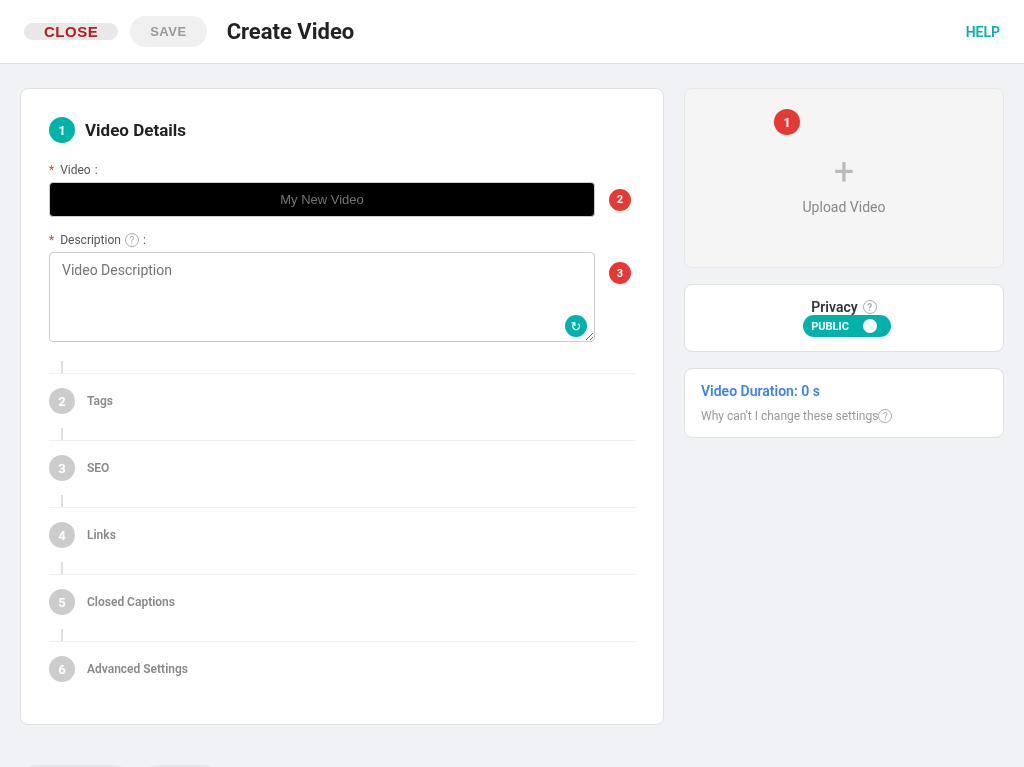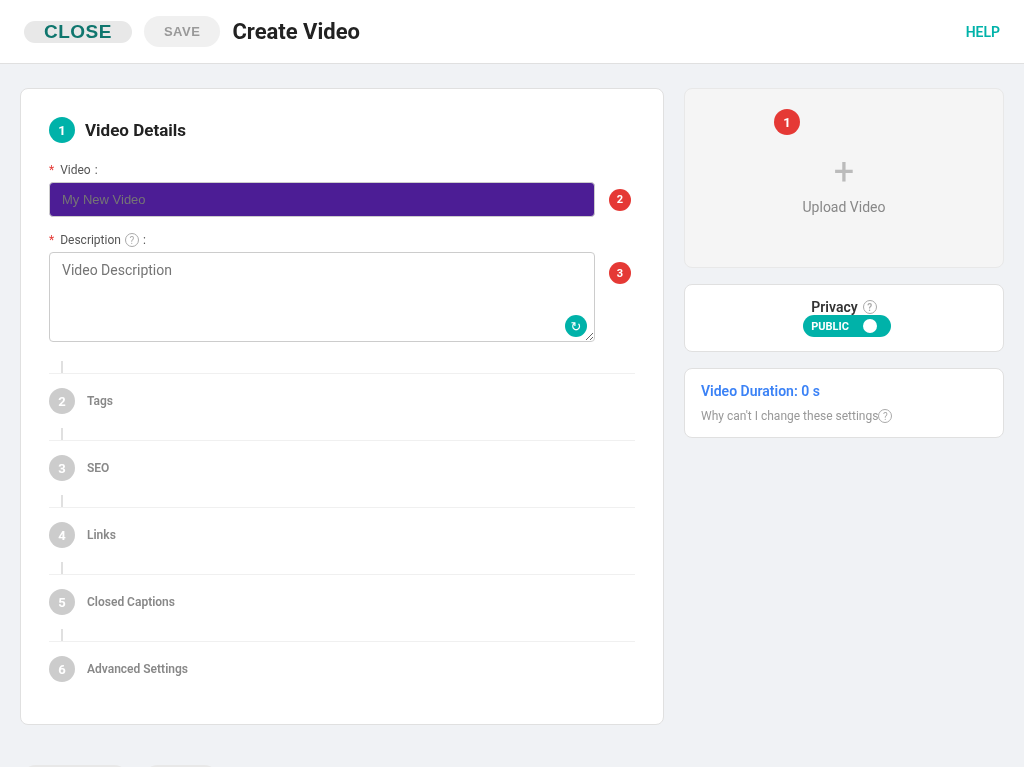--- a/index.html
+++ b/index.html
@@ -17,30 +17,30 @@
       padding: 0 24px;
       height: 64px;
       display: flex;
       align-items: center;
       gap: 12px;
     }
     .header-title {
       font-size: 22px;
       font-weight: 700;
       color: #222;
-      margin-left: 0;
+      margin-left: 8px;
     }
     .btn-close {
       background: #e8e8e8;
       border: none;
       border-radius: 20px;
       padding: 0 20px;
-      font-size: 19px;
-      font-weight: 700;
-      color: #0f766e;
+      font-size: 15px;
+      font-weight: 700;
+      color: #b91c1c;
       cursor: pointer;
       letter-spacing: 0.5px;
     }
     .btn-save {
       background: #f0f0f0;
       border: none;
       border-radius: 20px;
       padding: 8px 20px;
       font-size: 13px;
       font-weight: 600;
@@ -152,21 +152,22 @@
     }
 
     .text-input {
       width: 100%;
       border: 1px solid #ccc;
       border-radius: 4px;
       padding: 9px 12px;
       font-size: 13px;
       color: #aaa;
       outline: none;
-      background: #4c1d95;
+      background: #000000;
+      text-align: center;
     }
 
     .desc-wrapper {
       position: relative;
     }
     .desc-wrapper .step-badge-desc {
       position: absolute;
       right: -36px;
       top: 10px;
       width: 22px;

